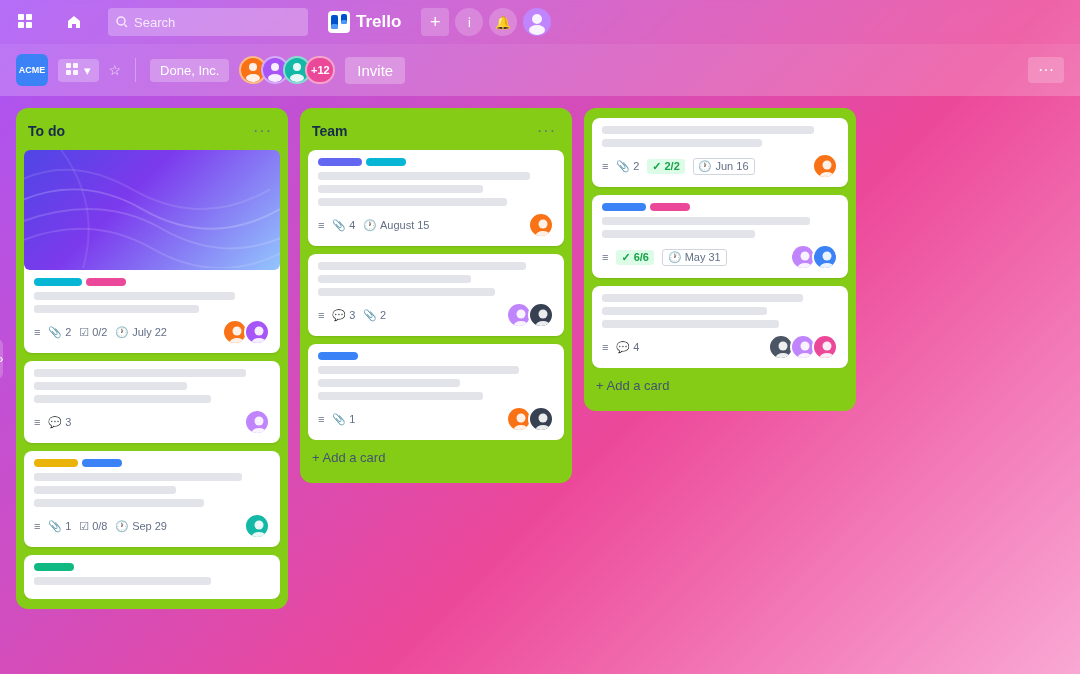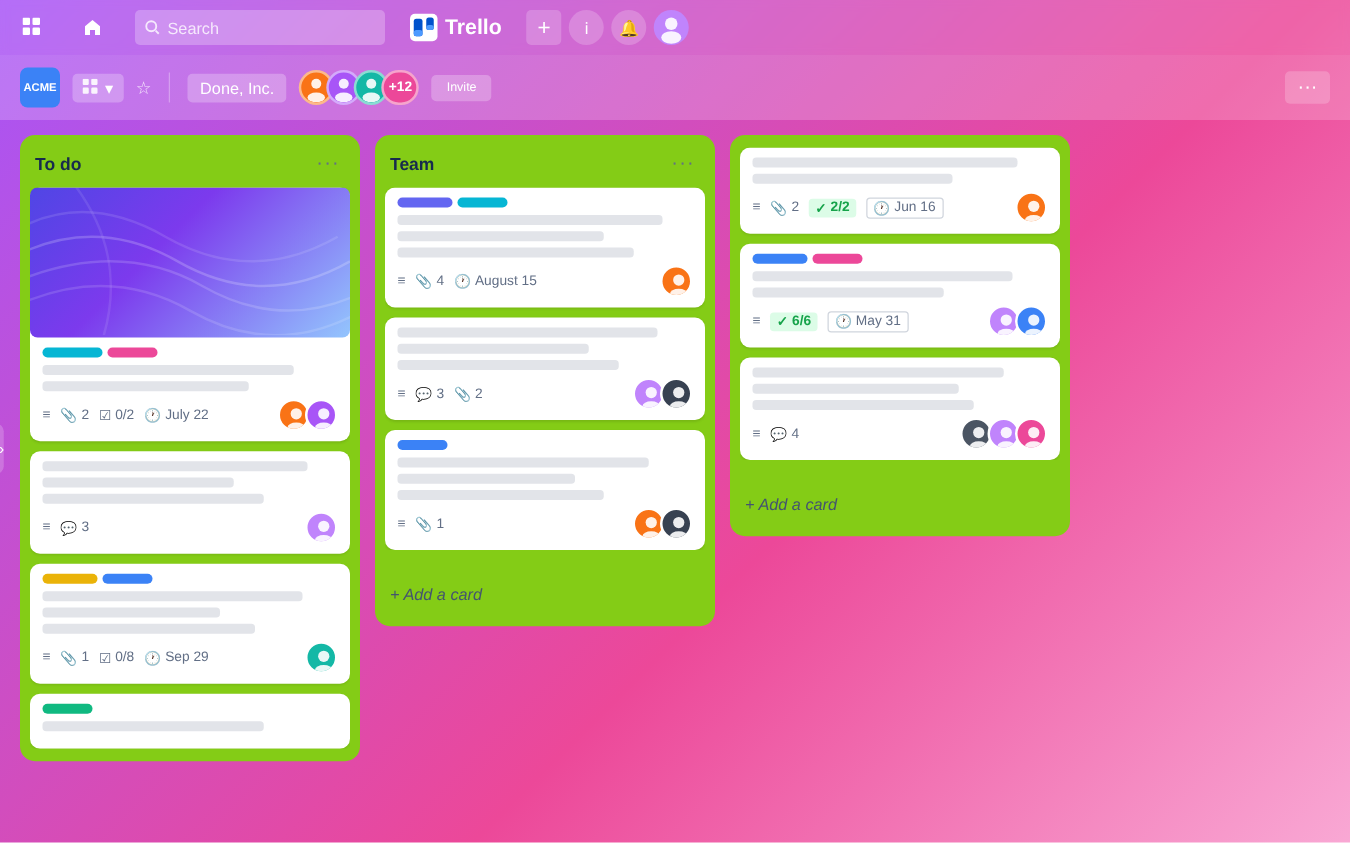--- a/index.html
+++ b/index.html
@@ -139,21 +139,21 @@
       font-size: 11px;
       font-weight: 700;
       margin-left: -6px;
       border: 2px solid rgba(255,255,255,0.5);
     }
     .invite-btn {
       background: rgba(255,255,255,0.25);
       border-radius: 4px;
       padding: 5px 12px;
       color: white;
-      font-size: 10px;
+      font-size: 15px;
       cursor: pointer;
       font-weight: 500;
     }
     .header-spacer { flex: 1; }
     .more-btn {
       background: rgba(255,255,255,0.2);
       border-radius: 4px;
       padding: 4px 10px;
       color: white;
       cursor: pointer;
@@ -300,22 +300,21 @@
 
     .add-card-btn {
       display: flex;
       align-items: center;
       gap: 6px;
       padding: 8px 4px;
       color: #44546f;
       font-size: 13px;
       cursor: pointer;
       border-radius: 6px;
-      margin-top: 20px;
-      font-style: italic;
+      margin-top: 2px;
     }
 
     
     .av-orange { background: #f97316; }
     .av-purple { background: #a855f7; }
     .av-blue { background: #3b82f6; }
     .av-teal { background: #14b8a6; }
     .av-pink { background: #ec4899; }
     .av-lightpurple { background: #c084fc; }
 

